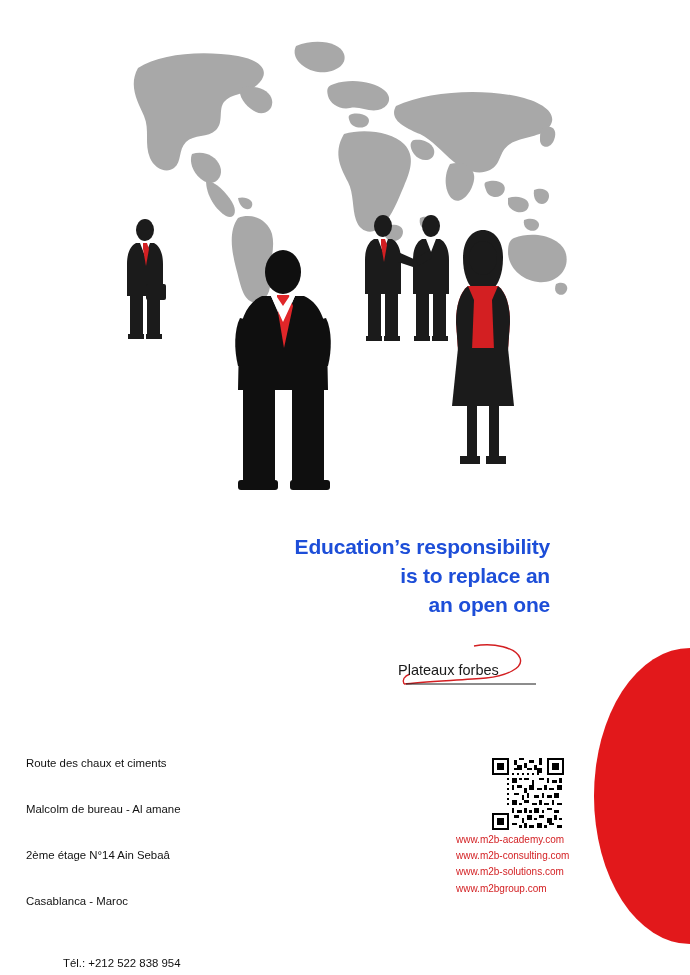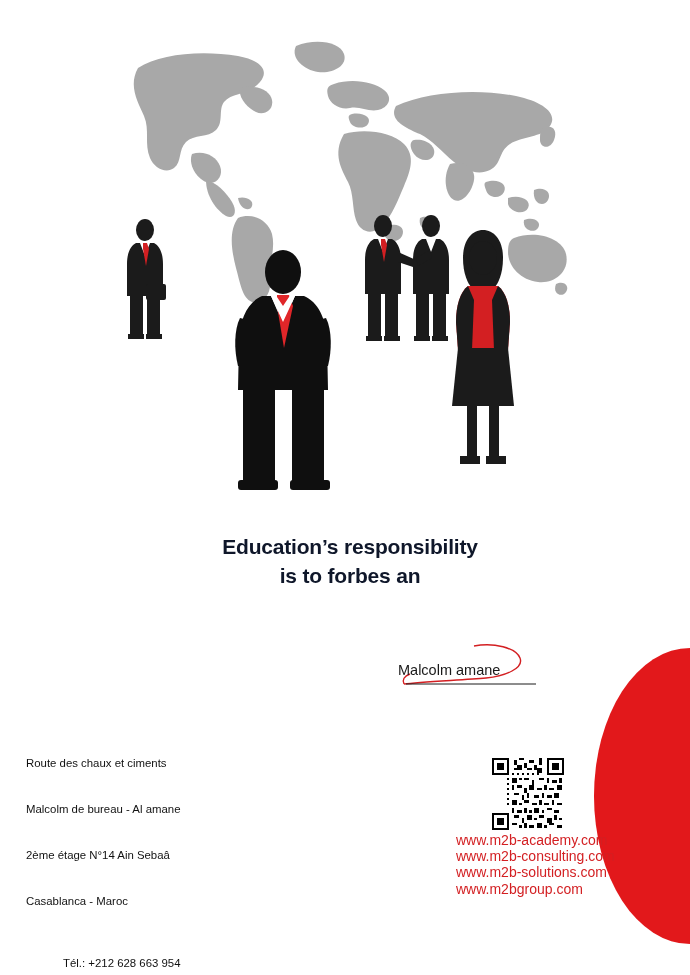--- a/index.html
+++ b/index.html
@@ -54,22 +54,22 @@
     z-index: 3;
   }
   .people svg { display: block; }
 
   
   .quote {
     position: absolute;
     left: 150px;
     top: 532px;
     width: 400px;
-    text-align: center;
-    color: #0f172a;
+    text-align: right;
+    color: #1d4ed8;
     font-weight: bold;
     font-size: 21px;
     line-height: 29px;
     letter-spacing: -0.2px;
     z-index: 4;
   }
   .quote .line { display: block; }
 
   .attrib {
     position: absolute;
@@ -116,21 +116,21 @@
     z-index: 4;
     background: #ffffff;
   }
   .qr svg { display: block; }
 
   
   .links {
     position: absolute;
     left: 456px;
     top: 832px;
-    font-size: 14px;
+    font-size: 10px;
     line-height: 16.2px;
     color: #d31f22;
     z-index: 4;
   }
   .links a {
     color: #d31f22;
     text-decoration: none;
     display: block;
   }
 </style>
@@ -244,40 +244,41 @@
         <rect x="467" y="204" width="10" height="54" fill="#1b1b1b"></rect>
         <rect x="489" y="204" width="10" height="54" fill="#1b1b1b"></rect>
         <path d="M460 256 L480 256 L480 264 L460 264 Z" fill="#1b1b1b"></path>
         <path d="M486 256 L506 256 L506 264 L486 264 Z" fill="#1b1b1b"></path>
       </g>
     </svg>
   </div>
 
   <div class="quote">
     <span class="line">Education’s responsibility</span>
-    <span class="line">is to forbes an</span>
+    <span class="line">is to replace an</span>
+    <span class="line">an open one</span>
   </div>
 
   <div class="attrib-swirl">
     <svg width="160" height="50" viewBox="0 0 160 50" xmlns="http://www.w3.org/2000/svg">
       <path d="M88 6 C108 2, 130 8, 134 18 C138 28, 120 36, 100 38 C76 40, 34 42, 18 44" fill="none" stroke="#d31f22" stroke-width="1.4"></path>
       <path d="M18 44 C16 40, 18 36, 24 34" fill="none" stroke="#d31f22" stroke-width="1.4"></path>
       <path d="M20 44 L150 44" fill="none" stroke="#1a1a1a" stroke-width="1"></path>
     </svg>
   </div>
 
-  <div class="attrib">Malcolm amane</div>
+  <div class="attrib">Plateaux forbes</div>
 
   <div class="address">
     <span class="row">Route des chaux et ciments</span>
     <span class="row">Malcolm de bureau - Al amane</span>
     <span class="row">2ème étage N°14 Ain Sebaâ</span>
     <span class="row">Casablanca - Maroc</span>
 
-    <span class="row"><span class="lbl">Tél.</span><span>: +212 628 663 954</span></span>
+    <span class="row"><span class="lbl">Tél.</span><span>: +212 522 838 954</span></span>
     
     
     
 
     
     
     
     
     
   </div>

